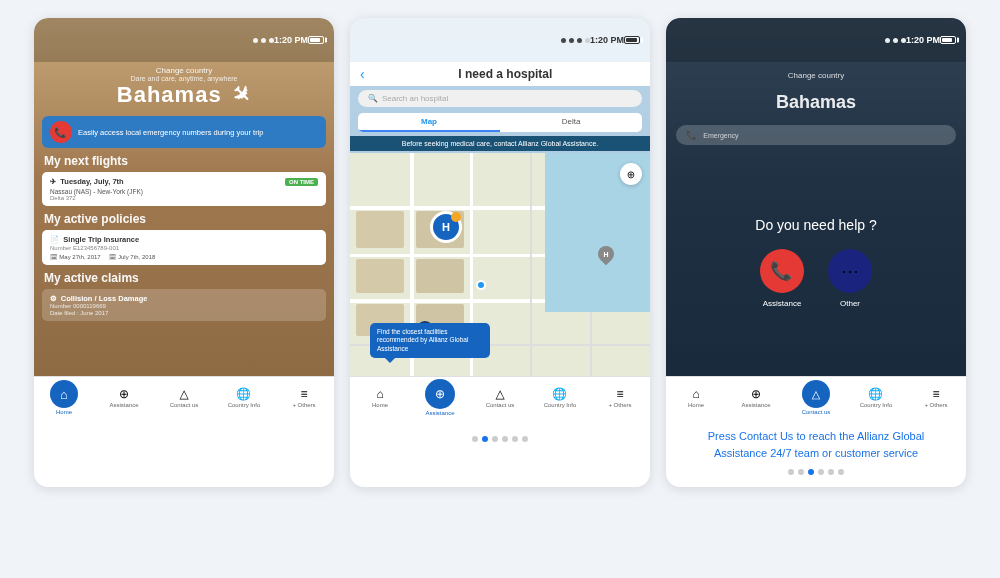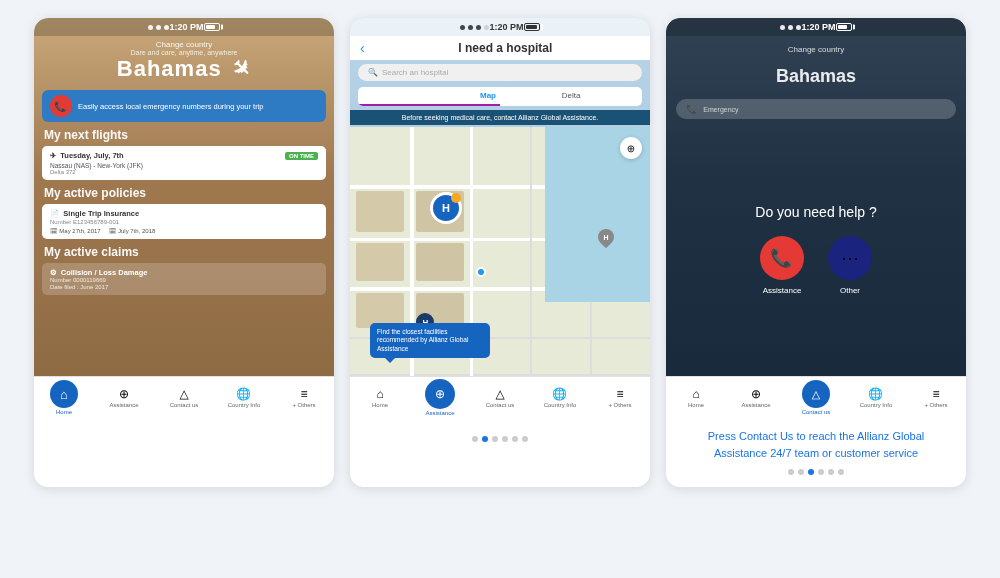--- a/index.html
+++ b/index.html
@@ -48,23 +48,23 @@
       width: 100%;
       height: 100%;
       background: linear-gradient(180deg, #c8a87a 0%, #a07850 40%, #8a6840 100%);
       position: relative;
       display: flex;
       flex-direction: column;
     }
 
     .phone-status-bar {
       display: flex;
-      justify-content: center;
-      align-items: center;
-      padding: 4px 10px;
+      justify-content: flex-end;
+      align-items: center;
+      padding: 17px 10px;
       background: rgba(0,0,0,0.2);
     }
 
     .status-dots {
       display: flex;
       gap: 3px;
     }
     .status-dot {
       width: 5px; height: 5px;
       border-radius: 50%;
@@ -334,24 +334,23 @@
       overflow: hidden;
     }
     .tab-item {
       flex: 1;
       text-align: center;
       font-size: 8px;
       padding: 4px;
       color: #555;
     }
     .tab-item.active {
-      border-bottom: 2px solid #a21caf;
+      border-bottom: 2px solid #3b82f6;
       color: #2196f3;
       font-weight: 600;
-      text-align: right;
     }
     .map-notice {
       background: #1a5276;
       color: white;
       font-size: 7px;
       padding: 4px 8px;
       margin: 2px 0;
       text-align: center;
     }
     .map-area {

